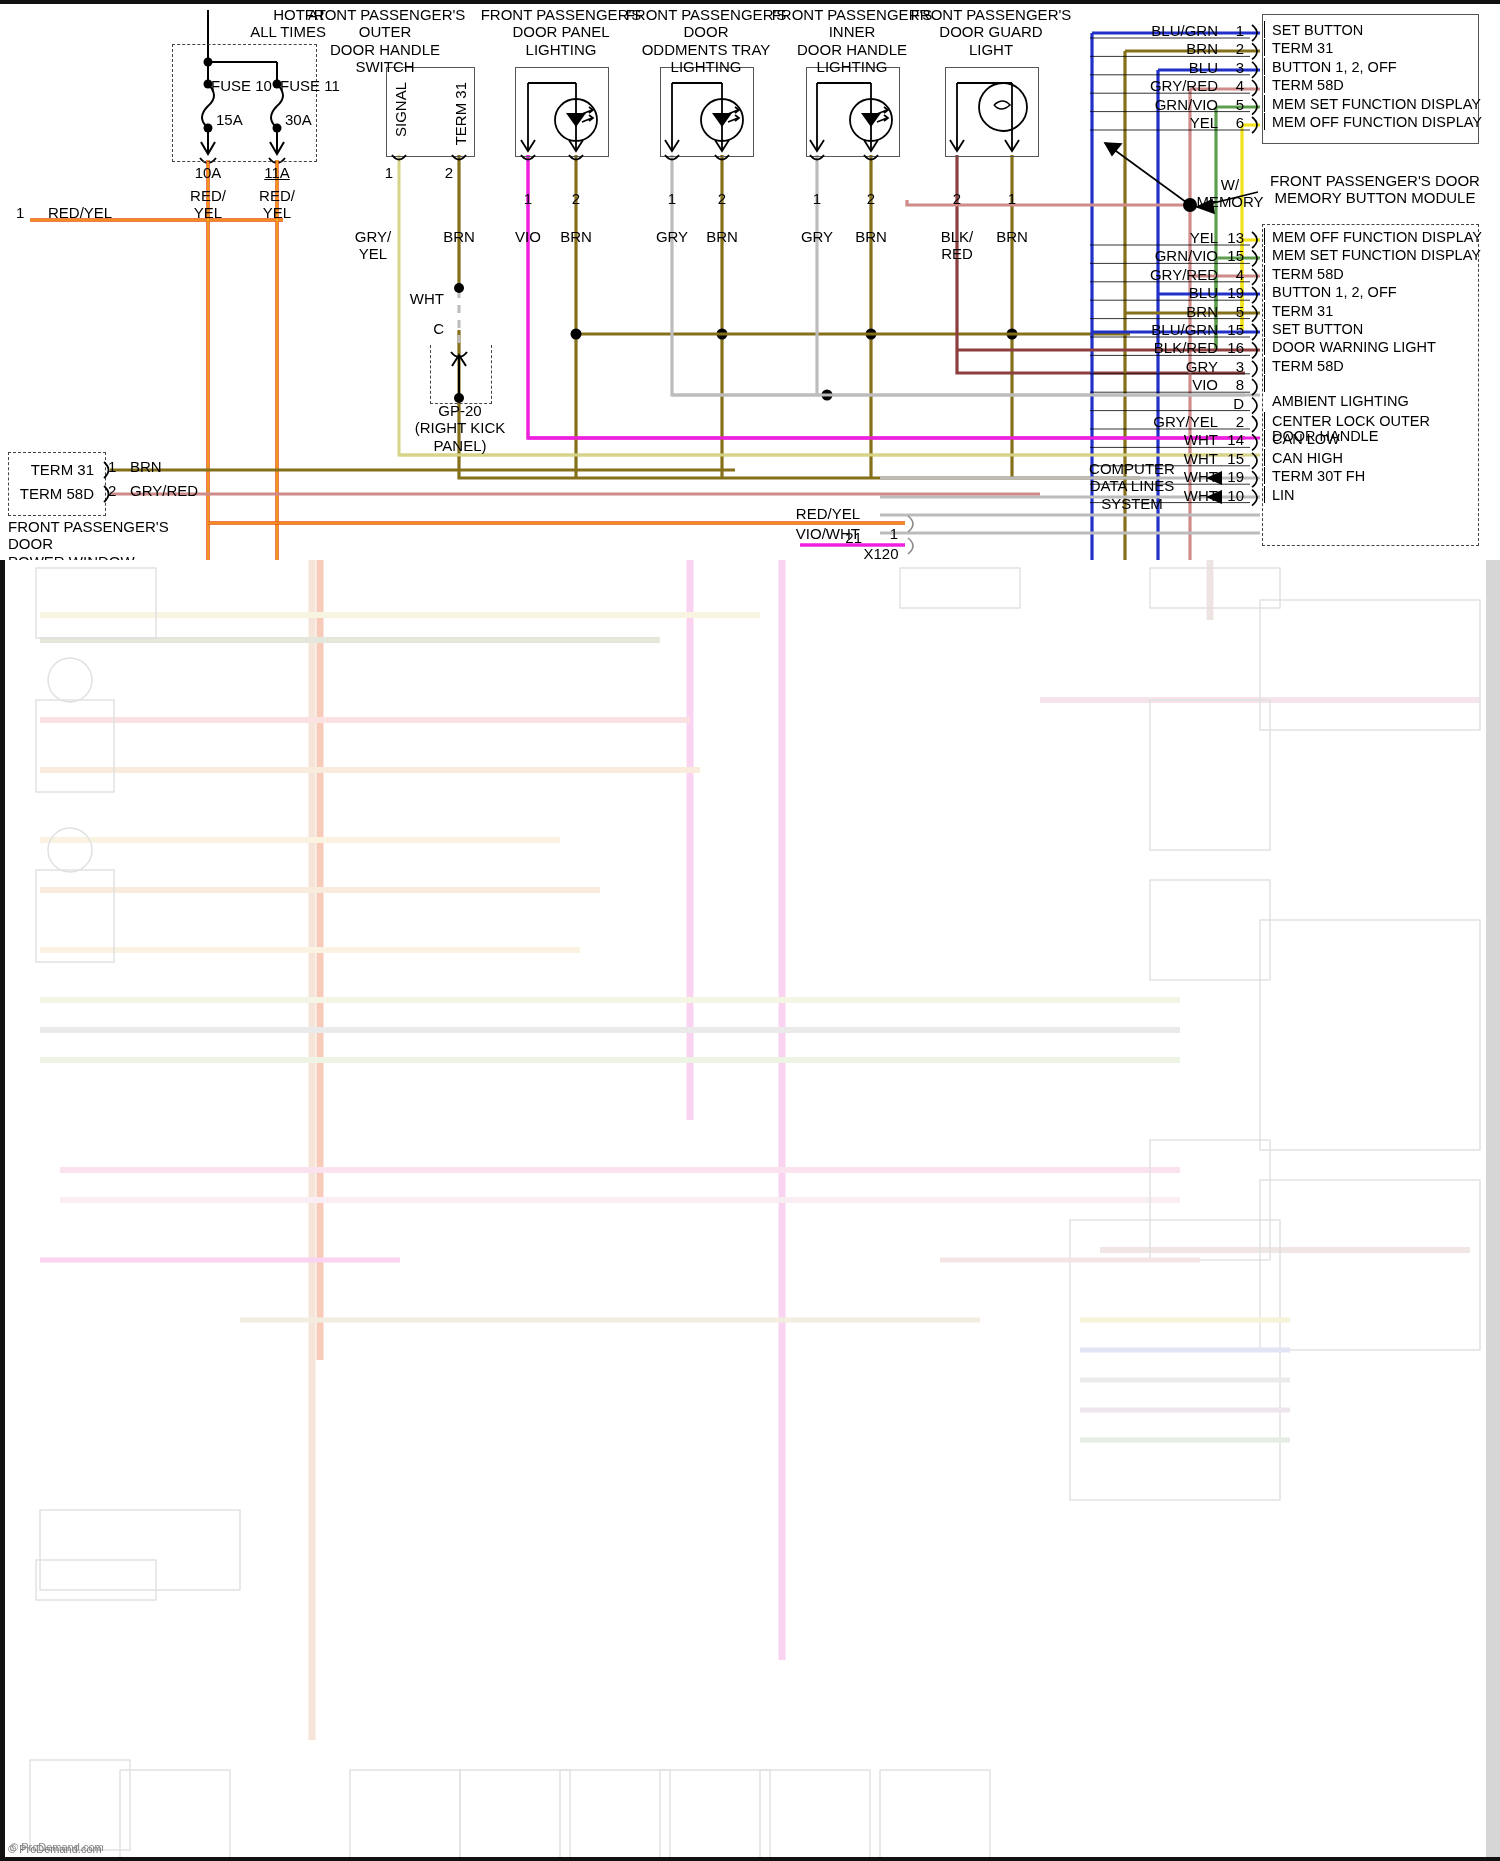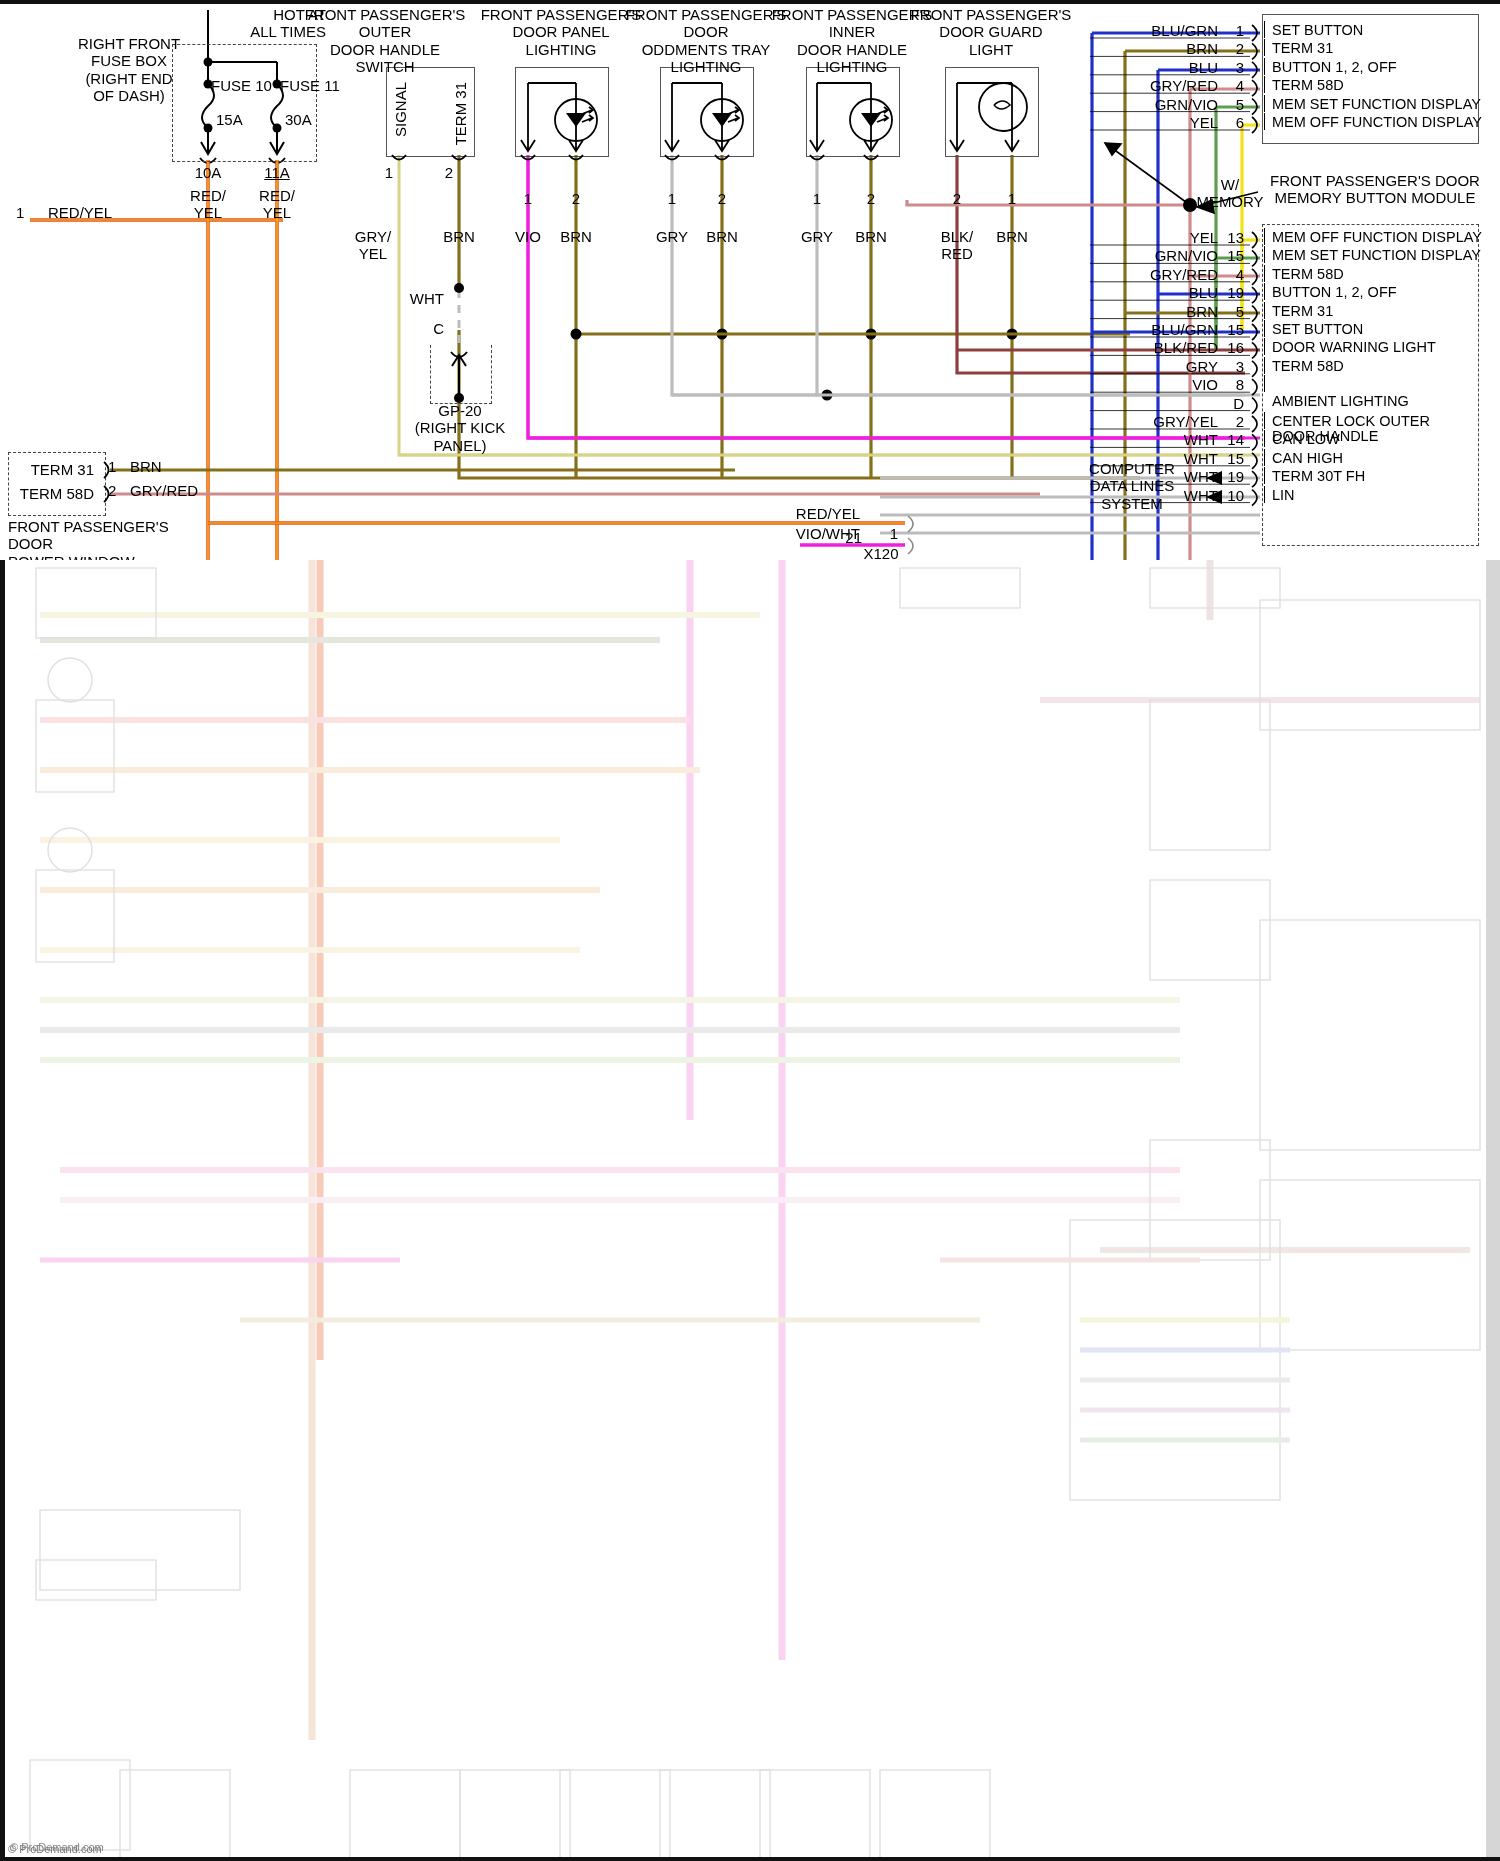--- a/index.html
+++ b/index.html
@@ -234,24 +234,20 @@
       <path d="M582 122 l10 -4 M589 115 l4 3 l-4 3"></path>
       <path d="M728 114 l10 -4 M735 107 l4 3 l-4 3"></path>
       <path d="M728 122 l10 -4 M735 115 l4 3 l-4 3"></path>
       <path d="M877 114 l10 -4 M884 107 l4 3 l-4 3"></path>
       <path d="M877 122 l10 -4 M884 115 l4 3 l-4 3"></path>
     </g>
   </svg>
 
   <div class="dbox" style="left:430px;top:345px;width:60px;height:58px;border-top:none;"></div>
 
-  <div class="lbl" style="left:44px;top:35px;width:170px;">RIGHT FRONT
-FUSE BOX
-(RIGHT END
-OF DASH)</div>
   <div class="lbl" style="left:166px;top:6px;width:160px;text-align:right;">HOT AT
 ALL TIMES</div>
   <div class="lbl l" style="left:211px;top:77px;width:70px;">FUSE 10</div>
   <div class="lbl l" style="left:280px;top:77px;width:70px;">FUSE 11</div>
   <div class="lbl l" style="left:216px;top:111px;width:50px;">15A</div>
   <div class="lbl l" style="left:285px;top:111px;width:50px;">30A</div>
   <div class="lbl" style="left:173px;top:164px;width:70px;">10A</div>
   <div class="lbl" style="left:242px;top:164px;width:70px;text-decoration:underline;">11A</div>
   <div class="lbl" style="left:173px;top:187px;width:70px;">RED/
 YEL</div>

